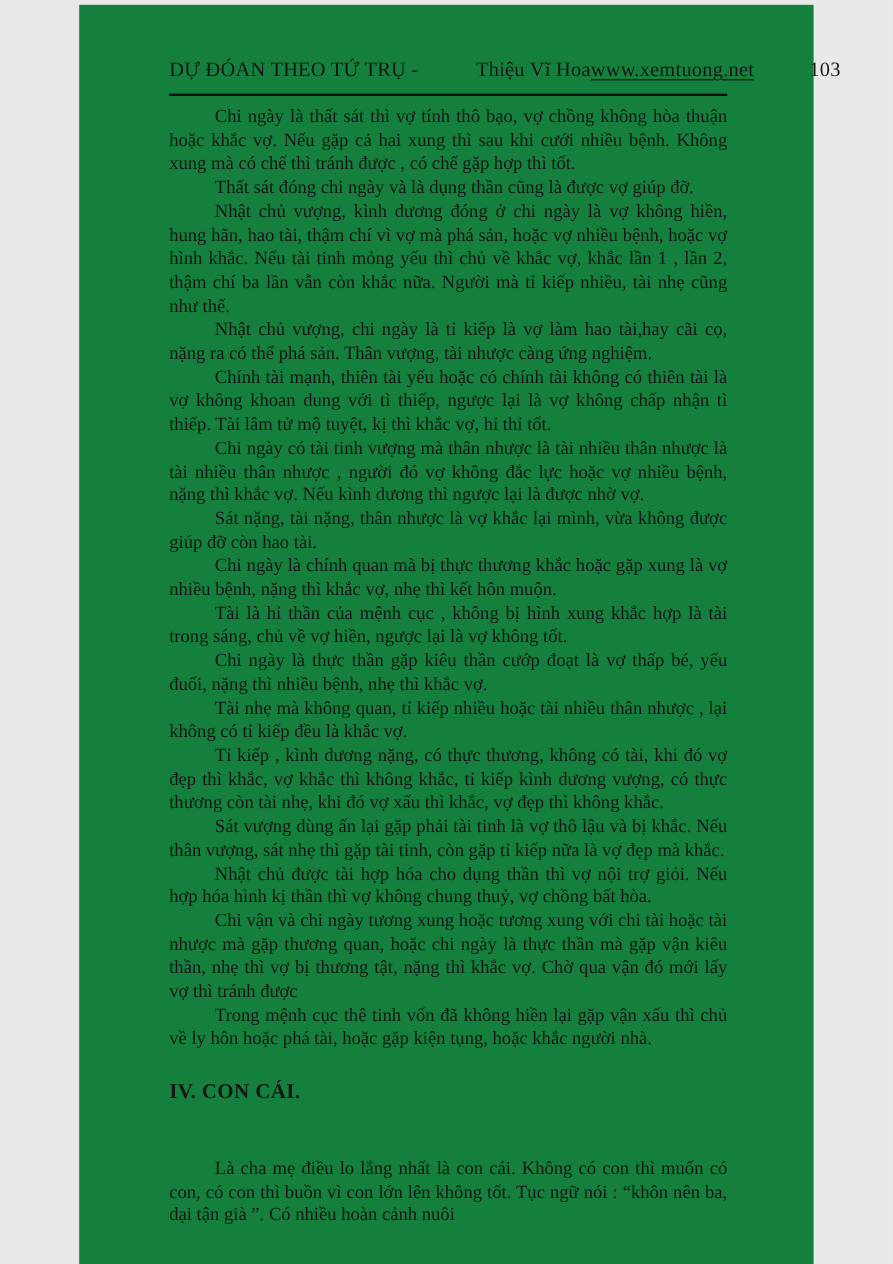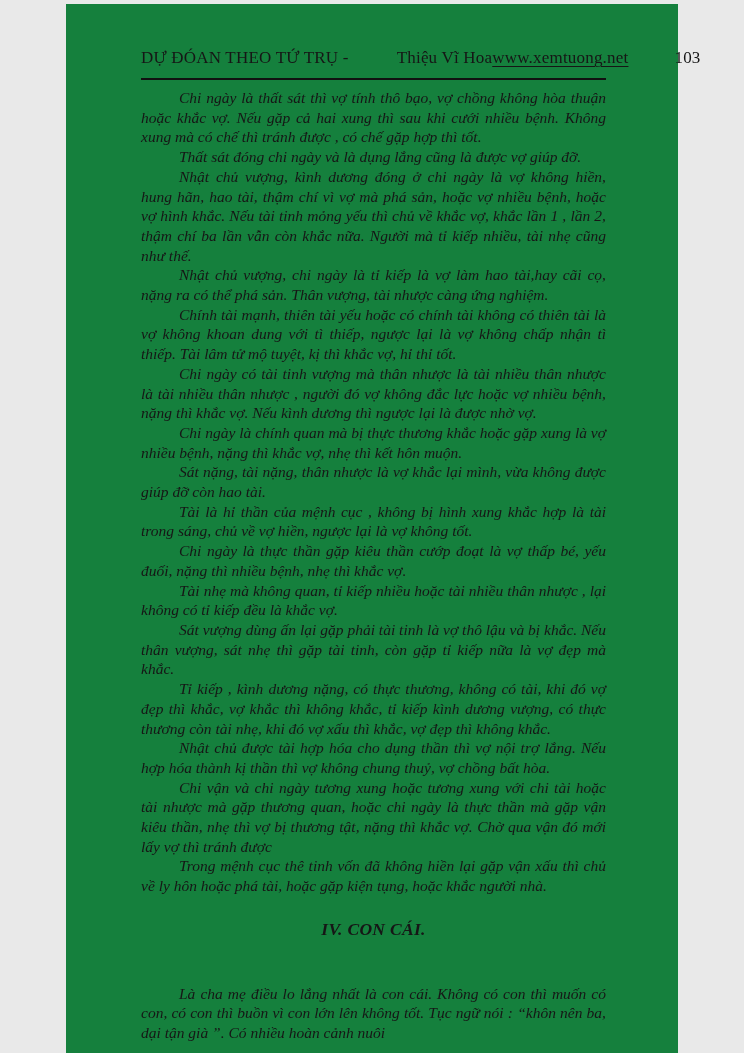--- a/index.html
+++ b/index.html
@@ -25,61 +25,60 @@
   }
   .header .title   { flex: 0 0 auto; }
   .header .author  { margin-left: 48px; }
   .header .website { margin-left: auto; text-decoration: underline; text-underline-offset: 3px; color: #161616; }
   .header .pageno  { margin-left: 46px; text-align: right; }
   .body {
     margin-top: 8px;
     font-size: 15.5px;
     line-height: 19.7px;
     text-align: justify;
-    font-style: italic;
   }
   .body p {
     margin: 0;
     text-indent: 38px;
   }
   .section-heading {
     margin: 24px 0 44px 0;
-    text-align: center;
+    text-align: left;
     font-weight: 700;
     font-size: 17.5px;
     letter-spacing: 0.3px;
   }
 </style>
 </head>
 <body>
 
 <div class="page">
 
   <div class="header">
     <span class="title">DỰ ĐÓAN THEO TỨ TRỤ -</span>
     <span class="author">Thiệu Vĩ  Hoa</span>
     <span class="website">www.xemtuong.net</span>
     <span class="pageno">103</span>
   </div>
 
   <div class="body">
     <p>Chi ngày là thất sát thì vợ tính thô bạo, vợ chồng không hòa thuận hoặc khắc vợ. Nếu gặp cả hai xung thì sau khi cưới nhiều bệnh. Không xung mà có chế thì tránh được , có chế gặp hợp thì tốt.</p>
-    <p>Thất sát đóng chi ngày và là dụng lắng cũng là được vợ giúp đỡ.</p>
+    <p>Thất sát đóng chi ngày và là dụng thần cũng là được vợ giúp đỡ.</p>
     <p>Nhật chủ vượng, kình dương đóng ở chi ngày là vợ không hiền, hung hãn, hao tài, thậm chí vì vợ mà phá sản, hoặc vợ nhiều bệnh, hoặc vợ hình khắc. Nếu tài tinh mỏng yếu thì chủ về khắc vợ, khắc lần 1 , lần 2, thậm chí ba lần vẫn còn khắc nữa. Người mà tỉ kiếp nhiều, tài nhẹ cũng như thế.</p>
     <p>Nhật chủ vượng, chi ngày là tỉ kiếp  là vợ làm hao tài,hay cãi cọ, nặng ra có thể phá sản. Thân vượng, tài nhược càng ứng nghiệm.</p>
     <p>Chính tài mạnh, thiên tài yếu hoặc có chính tài không có thiên tài là vợ không khoan dung với tì thiếp, ngược lại là vợ không chấp nhận tì thiếp. Tài lâm tử mộ tuyệt, kị thì khắc vợ, hỉ thỉ tốt.</p>
     <p>Chi ngày có tài tinh vượng mà thân nhược là tài nhiều thân nhược là tài nhiều thân nhược , người đó vợ không đắc lực hoặc vợ nhiều bệnh, nặng thì khắc vợ. Nếu kình dương  thì ngược lại là được nhờ vợ.</p>
+    <p>Sát nặng, tài nặng, thân nhược là vợ khắc lại mình, vừa không được giúp đỡ còn hao tài.</p>
     <p>Chi ngày là chính quan mà bị thực thương khắc hoặc gặp xung là vợ nhiều bệnh, nặng thì khắc vợ, nhẹ thì kết hôn muộn.</p>
-    <p>Sát nặng, tài nặng, thân nhược là vợ khắc lại mình, vừa không được giúp đỡ còn hao tài.</p>
     <p>Tài là hỉ thần của mệnh cục , không bị hình xung khắc hợp là tài trong sáng, chủ về vợ hiền, ngược lại là  vợ không tốt.</p>
     <p>Chi ngày là thực thần gặp kiêu thần  cướp đoạt là vợ thấp bé, yếu đuối, nặng thì nhiều bệnh, nhẹ thì khắc vợ.</p>
     <p>Tài nhẹ mà không quan, tỉ kiếp nhiều hoặc tài nhiều thân nhược , lại không có tỉ kiếp đều là khắc vợ.</p>
+    <p>Tỉ kiếp ,  kình dương  nặng, có thực thương, không có tài, khi đó vợ đẹp thì khắc, vợ khắc thì không khắc, tỉ kiếp  kình dương  vượng, có thực thương còn tài nhẹ, khi đó vợ xấu thì khắc, vợ đẹp  thì không khắc.</p>
     <p>Sát vượng dùng ấn lại gặp phải tài tinh là vợ thô lậu và bị khắc. Nếu thân vượng, sát nhẹ thì gặp tài tinh, còn gặp tỉ kiếp nữa là vợ đẹp mà khắc.</p>
-    <p>Tỉ kiếp ,  kình dương  nặng, có thực thương, không có tài, khi đó vợ đẹp thì khắc, vợ khắc thì không khắc, tỉ kiếp  kình dương  vượng, có thực thương còn tài nhẹ, khi đó vợ xấu thì khắc, vợ đẹp  thì không khắc.</p>
-    <p>Nhật chủ được tài hợp hóa cho dụng thần thì vợ nội trợ lắng. Nếu hợp hóa thành kị thần thì vợ không chung thuỷ, vợ chồng bất hòa.</p>
+    <p>Nhật chủ được tài hợp hóa cho dụng thần thì vợ nội trợ giỏi. Nếu hợp hóa hình kị thần thì vợ không chung thuỷ, vợ chồng bất hòa.</p>
     <p>Chi vận và chi ngày tương xung hoặc tương xung với chi tài hoặc tài nhược mà gặp thương quan, hoặc chi ngày là thực thần mà gặp vận kiêu thần, nhẹ thì vợ bị thương tật, nặng thì khắc vợ. Chờ qua vận đó mới lấy vợ thì tránh được</p>
     <p> Trong mệnh cục thê tinh vốn đã không hiền lại gặp vận xấu thì chủ về ly hôn hoặc phá tài, hoặc gặp kiện tụng, hoặc khắc người nhà.</p>
 
     <div class="section-heading">IV. CON CÁI.</div>
 
     <p>Là cha mẹ điều lo lắng nhất là con cái. Không có con thì muốn có con, có con thì buồn vì con lớn lên không tốt. Tục ngữ nói : “khôn nên ba, dại tận già ”. Có nhiều hoàn cảnh nuôi</p>
   </div>
 
 </div>
 

